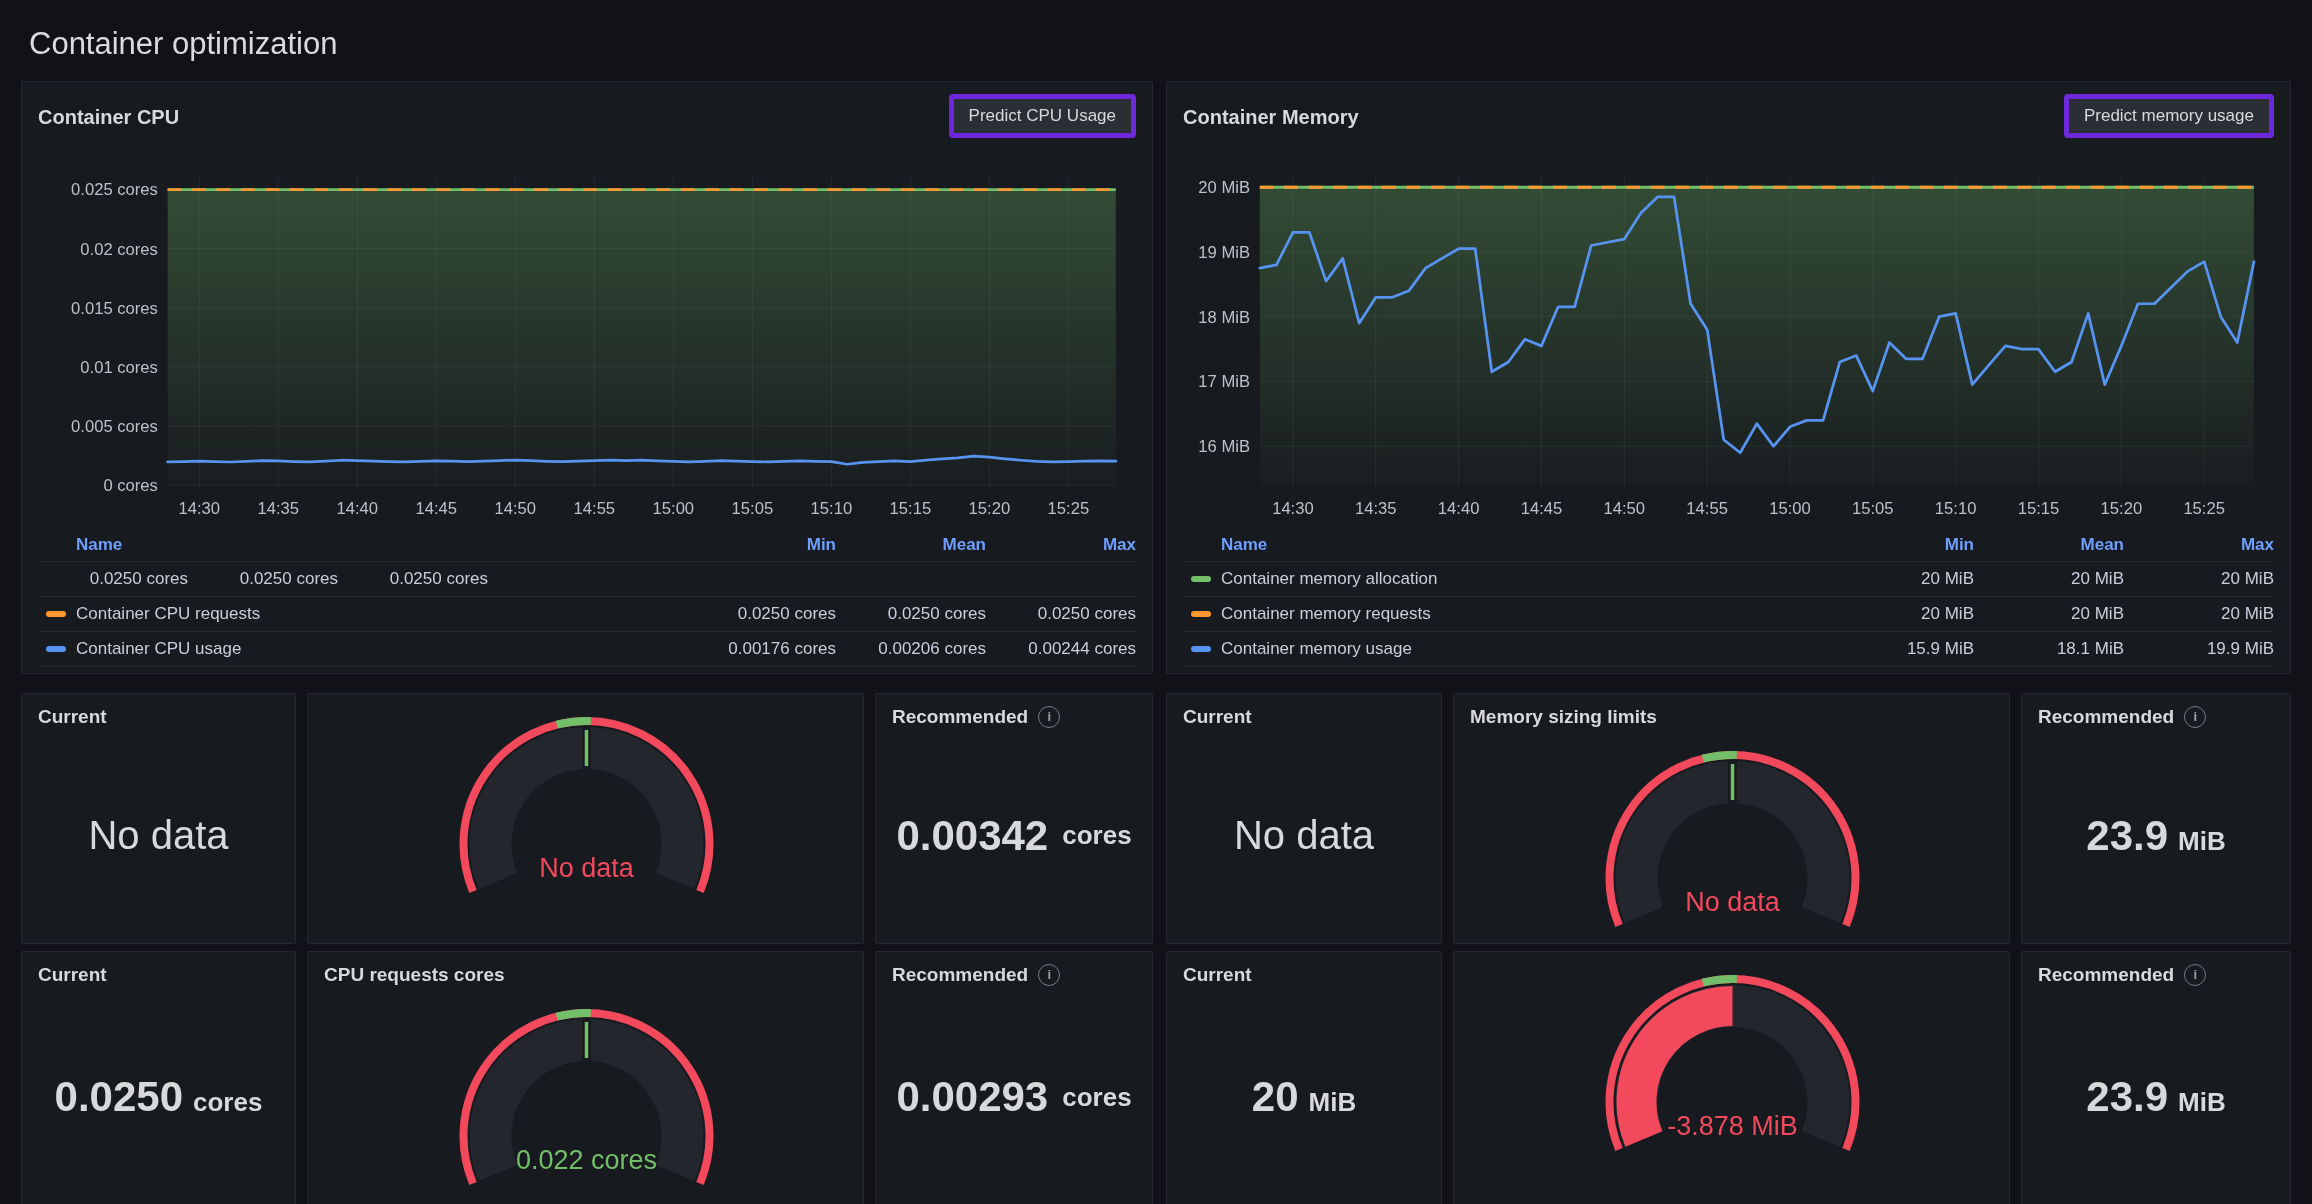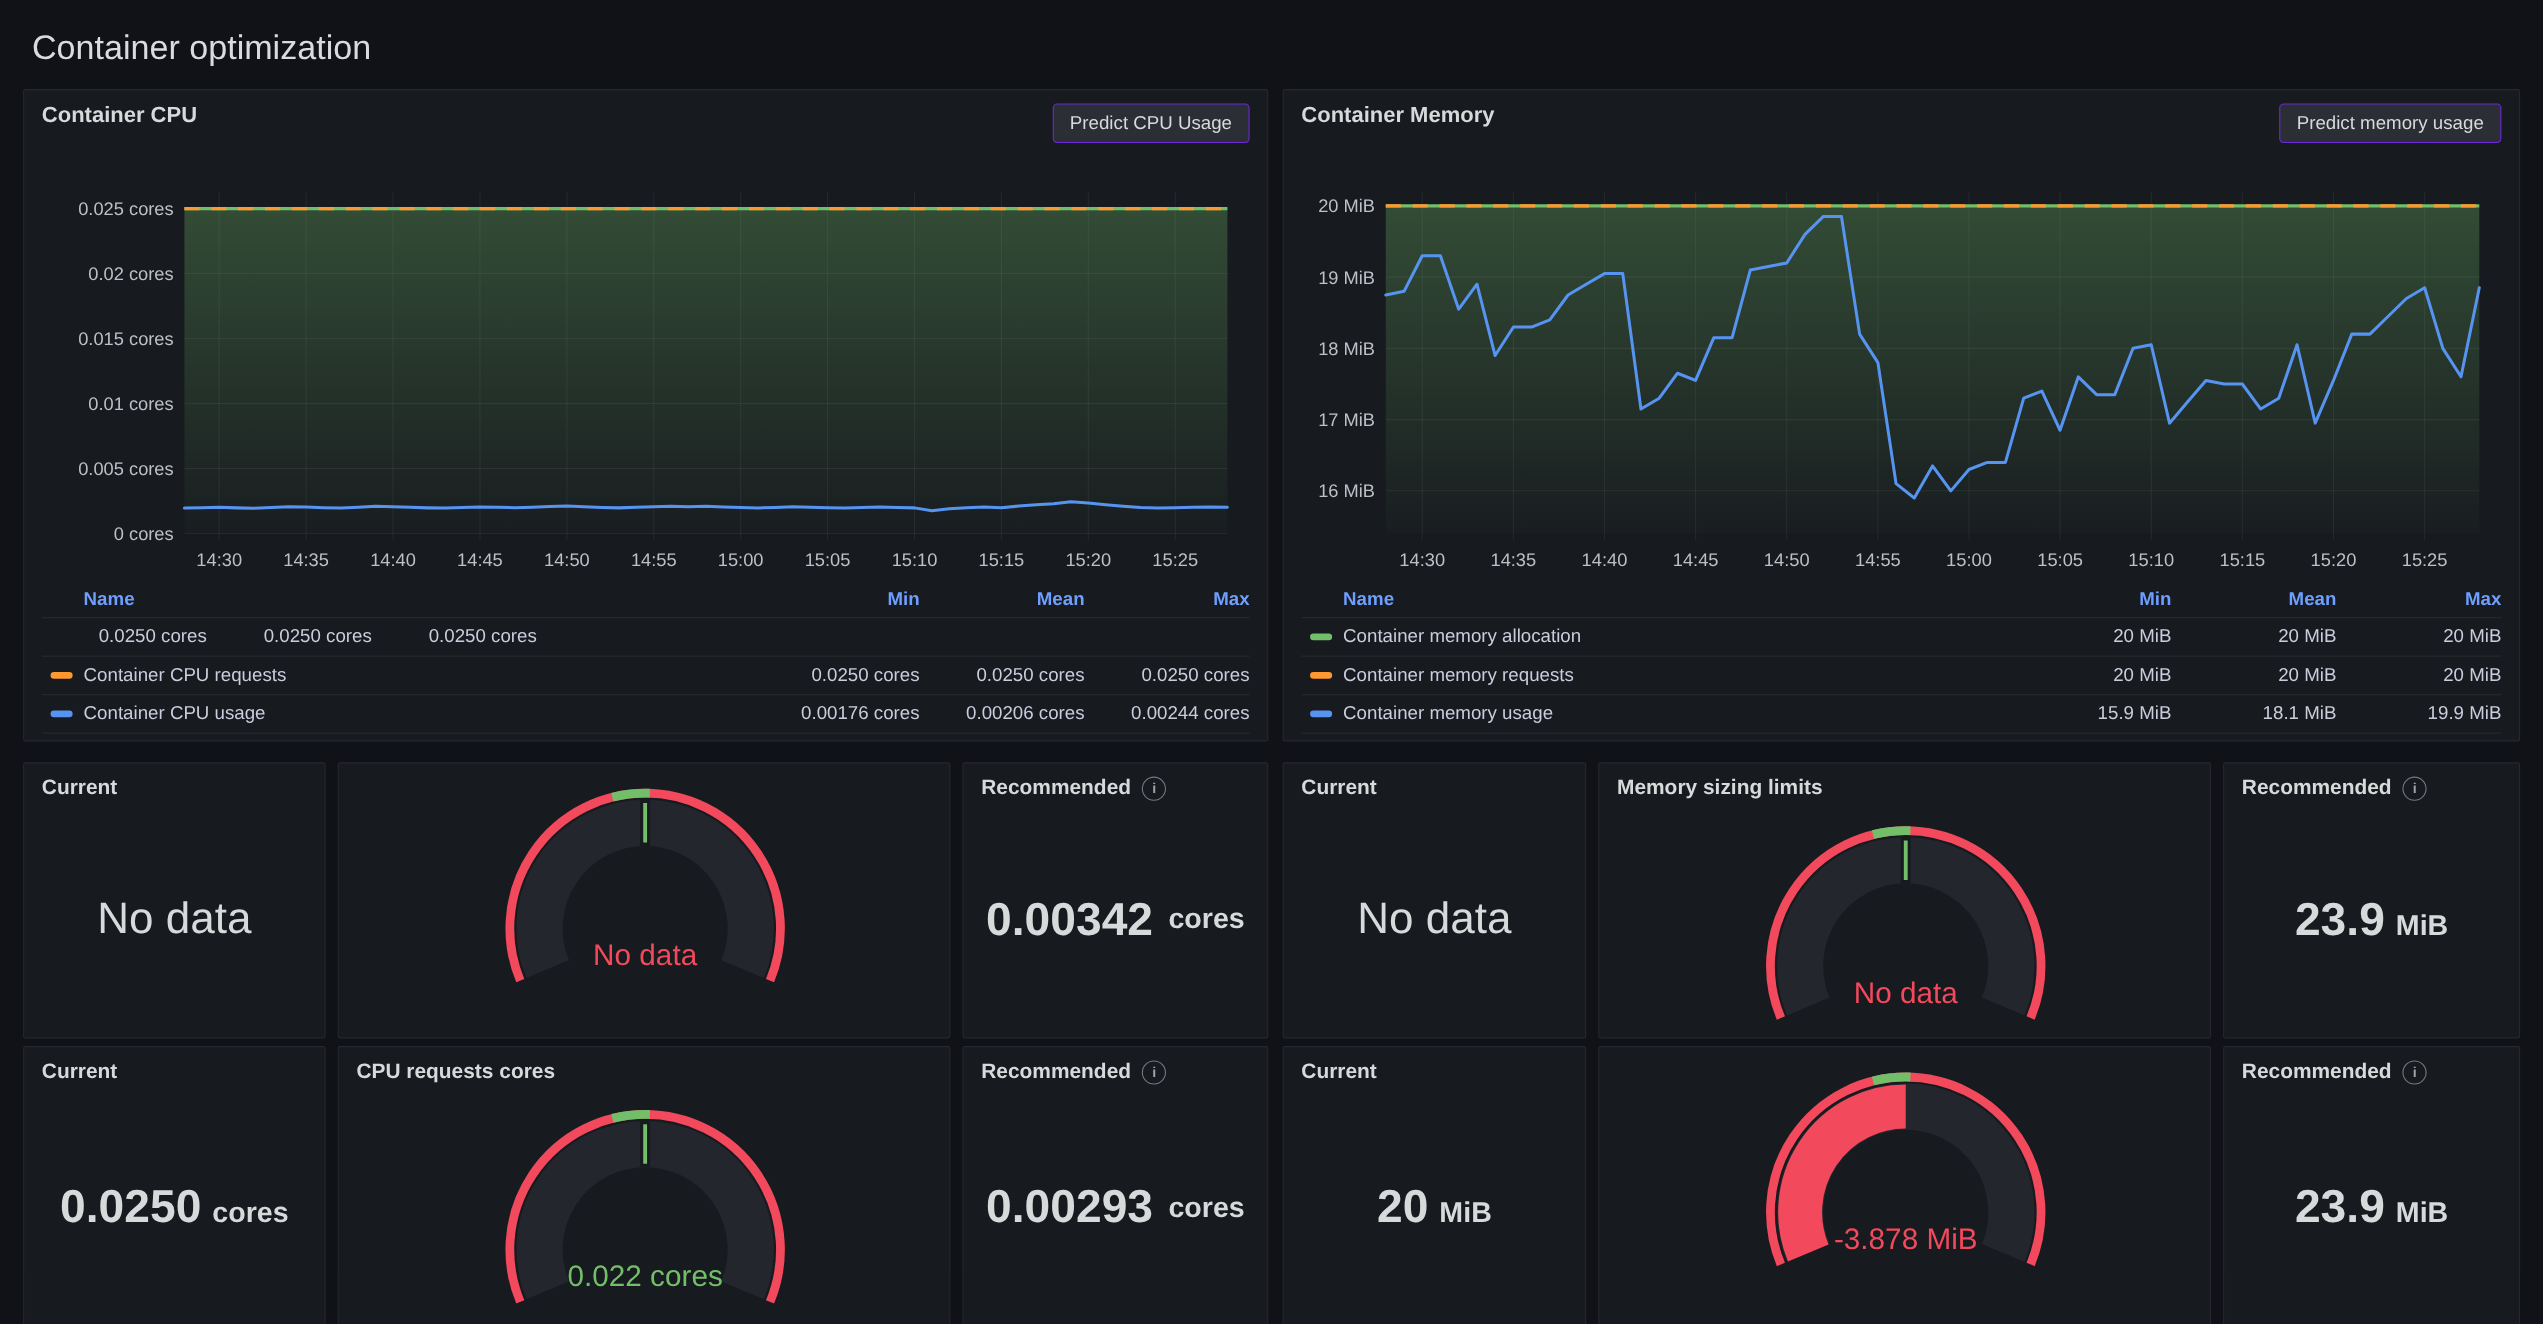--- a/index.html
+++ b/index.html
@@ -10,22 +10,22 @@
     padding:8px 22px 17px 21px;overflow:hidden;
   }
   h1{font-size:31px;font-weight:500;color:#DADBDF;margin:18px 0 19px 8px;}
   .dash{display:flex;gap:13px;}
   .half{display:flex;flex-direction:column;}
   .half.cpu{width:1132px;}
   .half.mem{width:1125px;}
   .panel{background:#171A1F;border:1px solid #25282E;border-radius:2px;box-sizing:border-box;}
   .chart-panel{height:593px;padding:8px 16px 6px;display:flex;flex-direction:column;margin-bottom:19px;position:relative;}
   .panel-header{display:flex;justify-content:space-between;align-items:flex-start;height:48px;padding-top:4px;}
-  .panel-title{font-size:20px;font-weight:600;color:#D8D9DA;}
-  .predict-btn{background:#2B2E35;border:1px solid #6d28d9;color:#D8D9DA;font-size:17px;font-weight:500;
+  .panel-title{font-size:20px;font-weight:600;color:#D8D9DA;margin-top:12px;}
+  .predict-btn{background:#2B2E35;border:5px solid #6d28d9;color:#D8D9DA;font-size:17px;font-weight:500;
     padding:7px 15px;border-radius:4px;font-family:inherit;cursor:pointer;line-height:20px;}
   svg.chart{display:block;}
   svg text{font-family:"Liberation Sans",sans-serif;}
   .axis-label{fill:#BEC0C6;font-size:17px;}
   .legend{font-size:17px;color:#CCCCDC;}
   .legend-row{display:flex;align-items:center;height:34px;border-bottom:1px solid rgba(204,204,220,0.08);}
   .legend-row.header{height:33px;color:#6E9FFF;font-weight:700;}
   .legend-name{flex:1;display:flex;align-items:center;gap:10px;padding-left:8px;}
   .legend-row.header .legend-name{padding-left:38px;}
   .swatch{width:20px;height:6px;border-radius:3px;flex:0 0 auto;}

